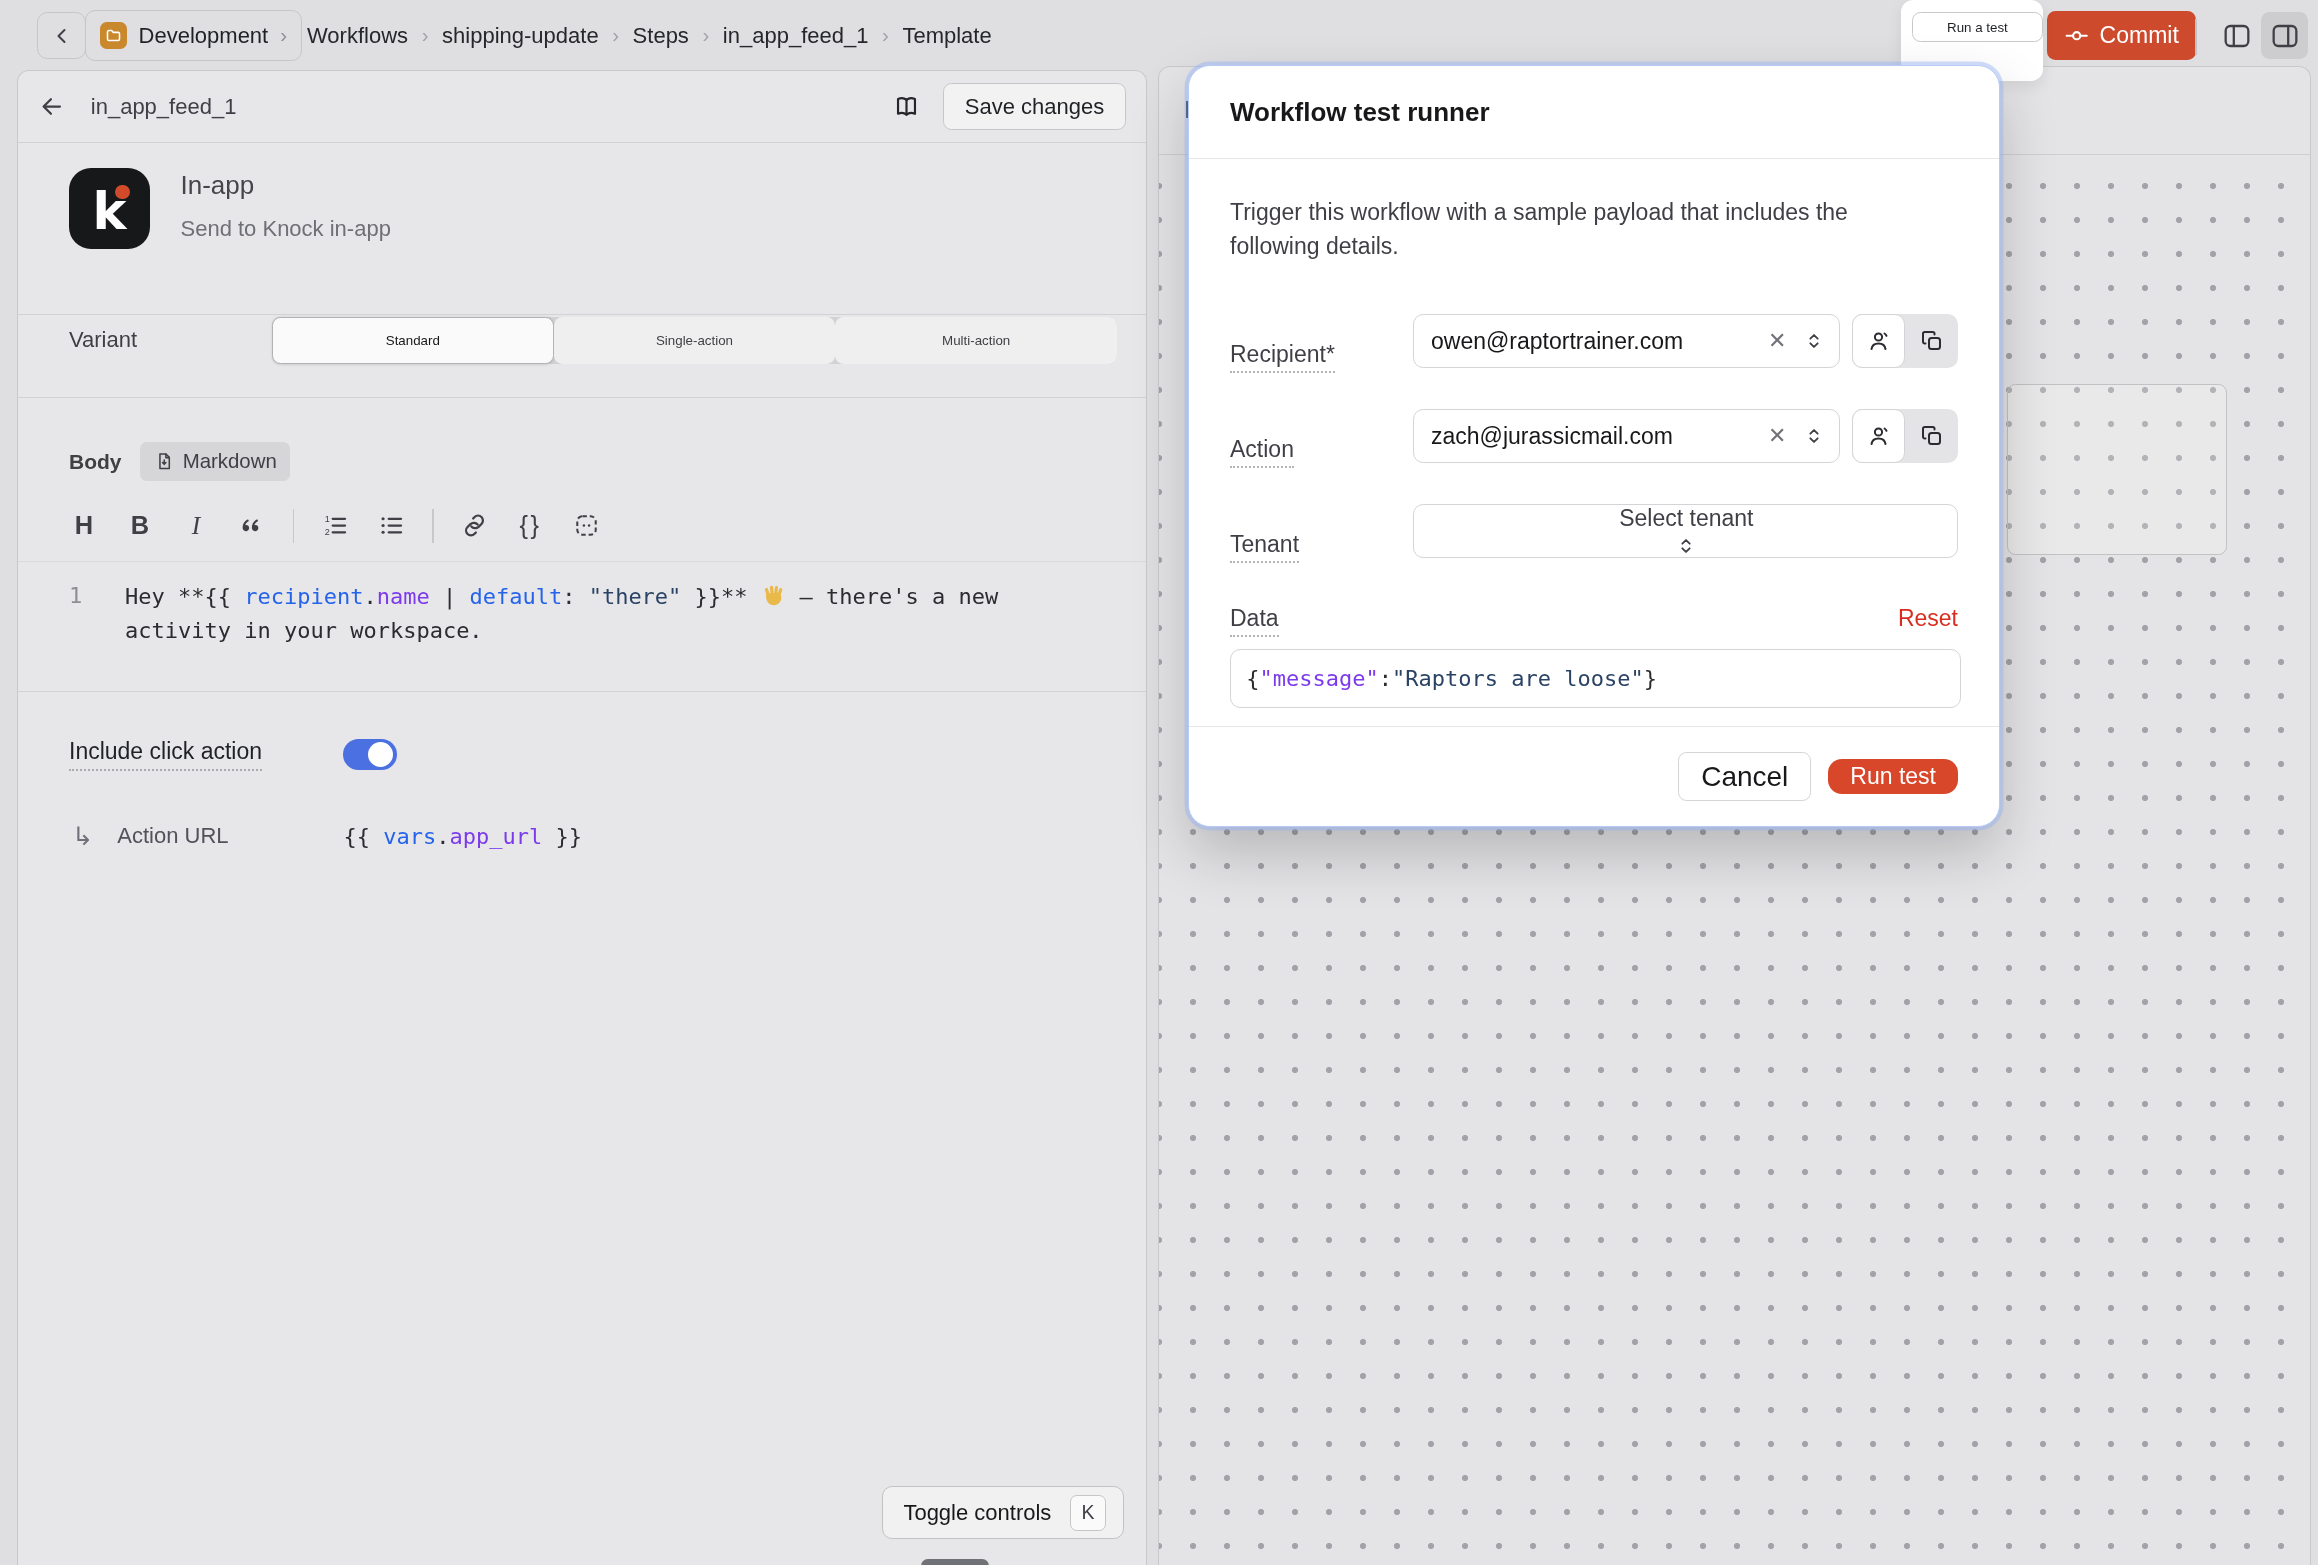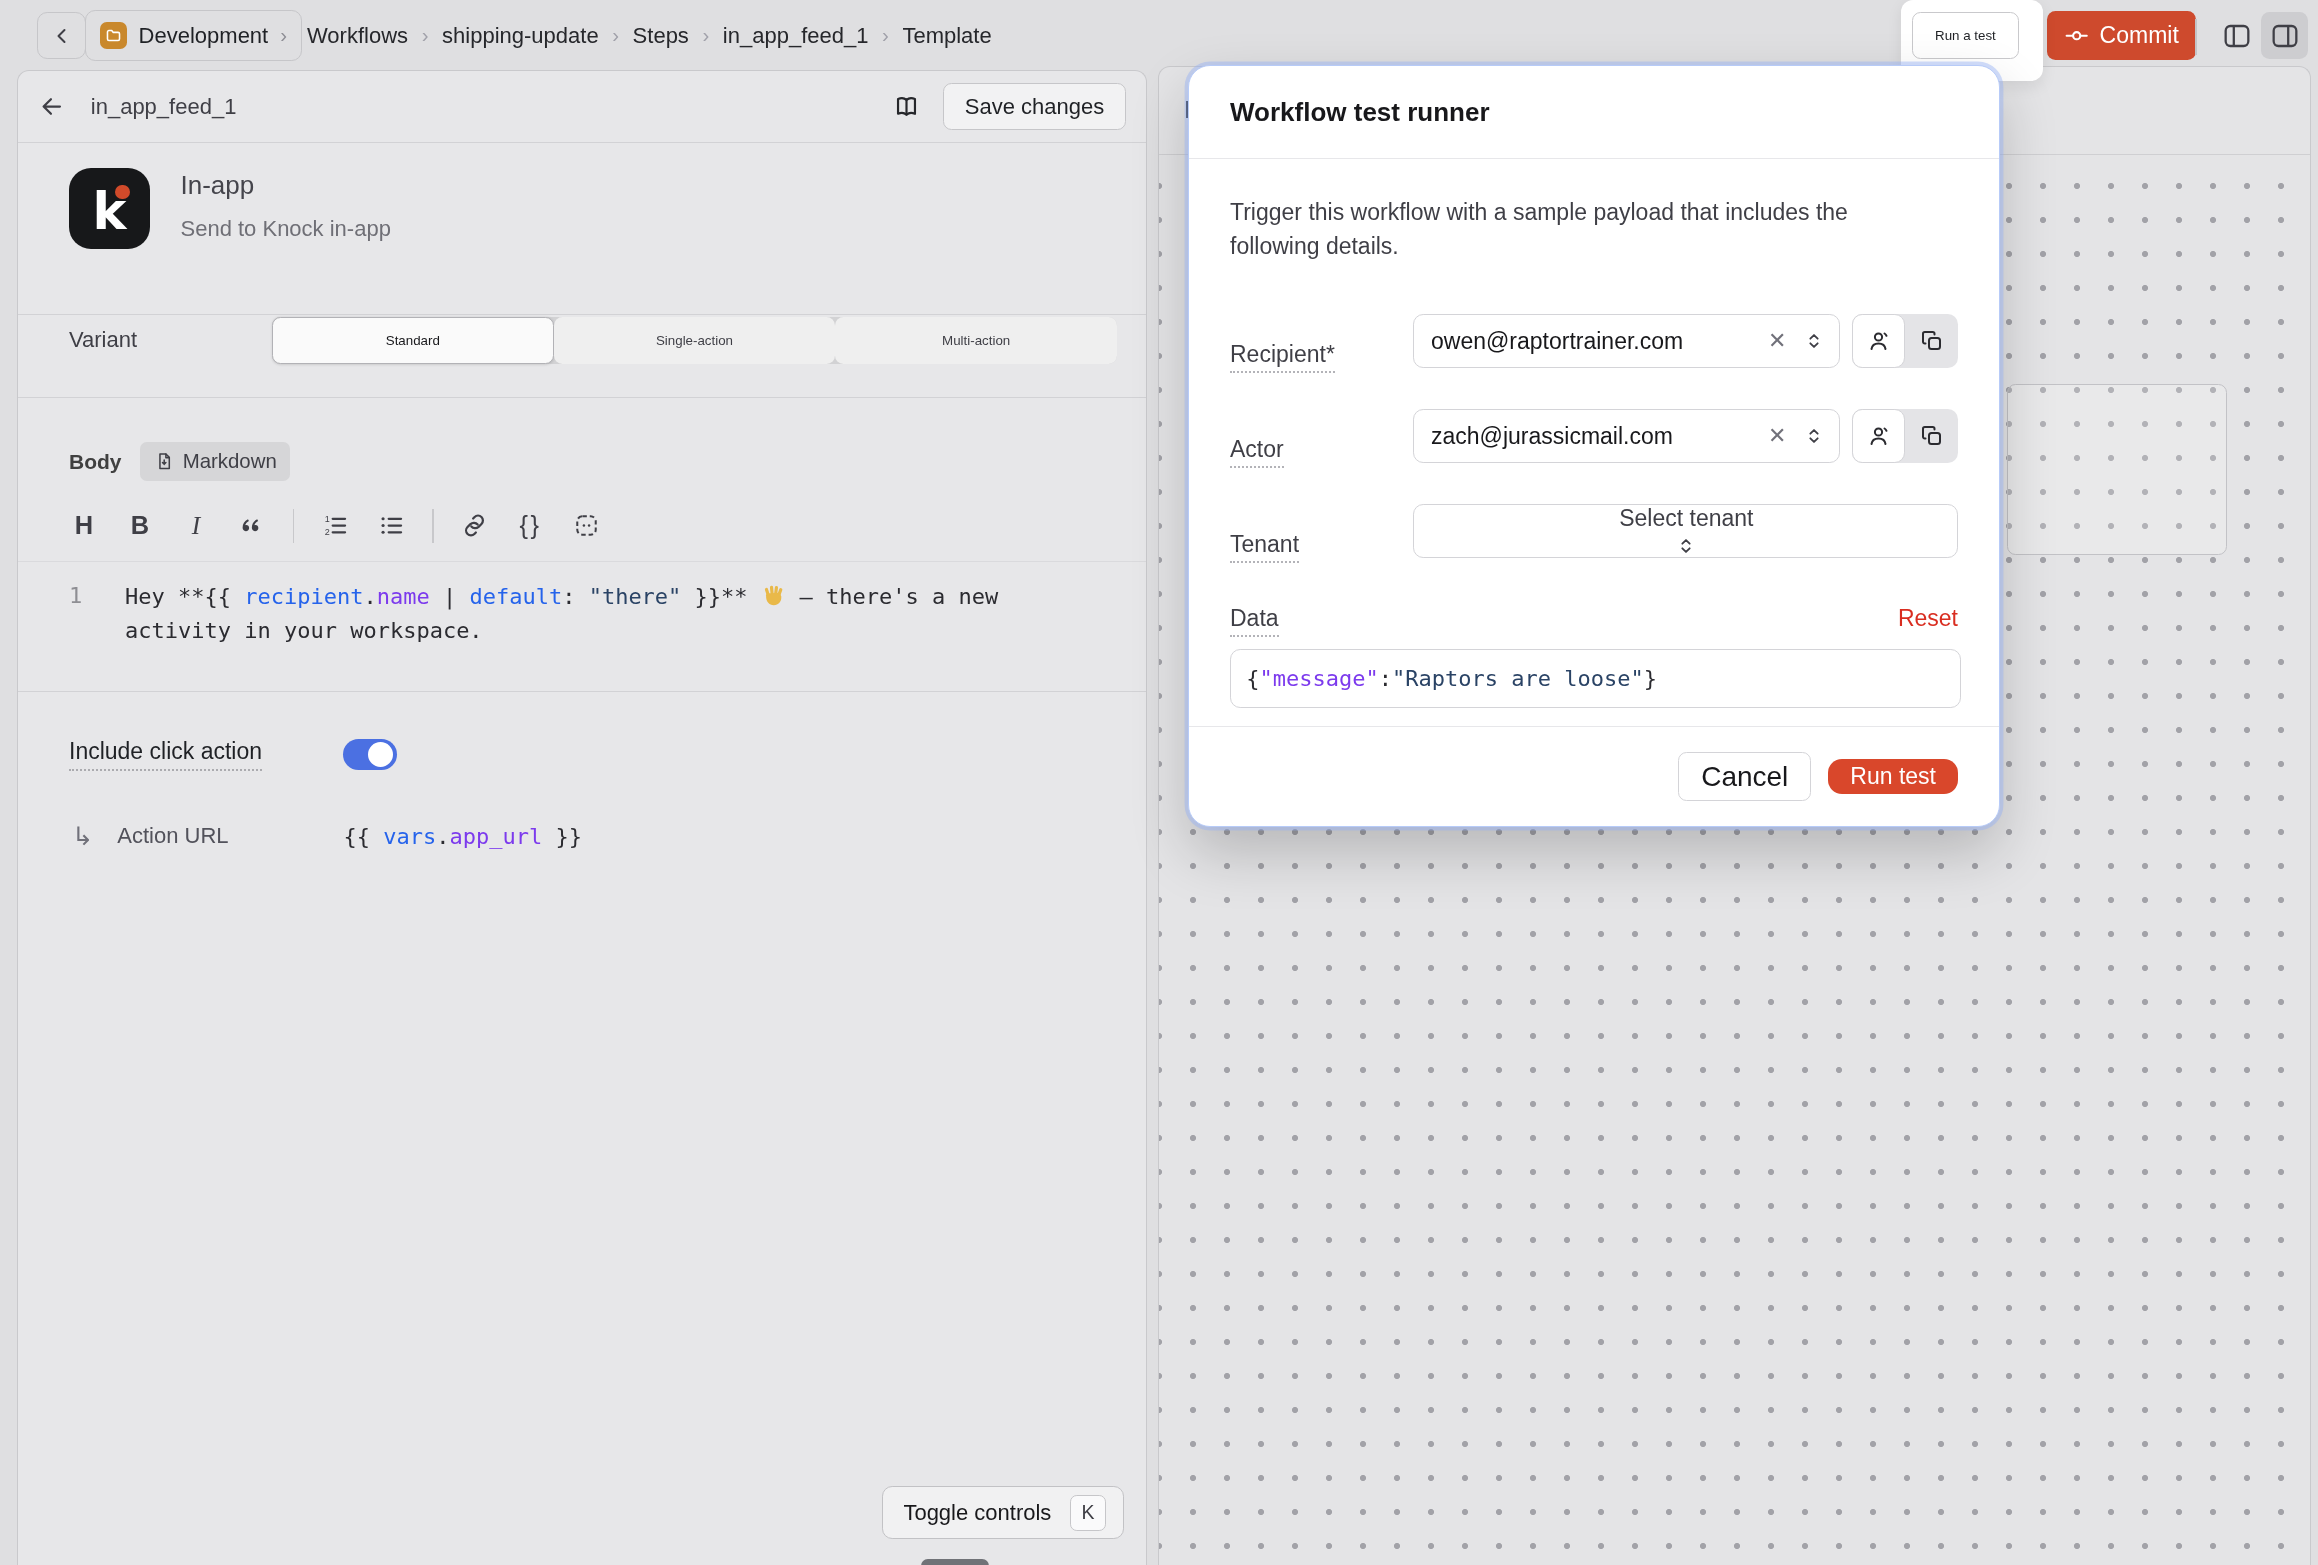--- a/index.html
+++ b/index.html
@@ -12,21 +12,21 @@
   .back-btn { position:absolute; left:37px; top:12px; width:49px; height:47px; border:1.3px solid #c6c6c9; border-radius:10.2px; display:flex; align-items:center; justify-content:center; background:transparent; cursor:pointer; }
   .env-badge { position:absolute; left:85px; top:10.2px; height:51px; border:1.3px solid #c6c6c9; border-radius:10.2px; display:flex; align-items:center; gap:12px; padding:0 13.6px; cursor:pointer; }
   .env-icon { width:27px; height:27px; border-radius:6.8px; background:#c9882c; display:flex; align-items:center; justify-content:center; }
   .env-label { font-weight:500; color:#1f2125; }
   .badge-chev { color:#8e8e95; font-size:20.4px; }
   .crumbs { position:absolute; left:307px; top:0; height:71px; display:flex; align-items:center; gap:13.6px;text-align:right; }
   .crumb { color:#26272b; font-weight:500; white-space:nowrap; }
   .crumb-sep { color:#a1a1aa; font-size:20.4px; }
 
   .runatest-backdrop { position:absolute; left:1901px; top:0px; width:142px; height:81px; background:#ffffff; border-radius:12px; box-shadow:0 5.1px 15.3px rgba(0,0,0,.08); z-index:55; }
-  .runatest-btn { position:absolute; left:1912px; top:12px; height:47px; padding:0 22px; background:#ffffff; border:1.3px solid #c9c9cc; border-radius:8.5px; display:flex; align-items:center; font-weight:500; color:#1f2125; z-index:56; cursor:pointer; }
+  .runatest-btn { position:absolute; left:1912px; top:12px; height:30px; padding:0 34px; background:#ffffff; border:1.3px solid #c9c9cc; border-radius:8.5px; display:flex; align-items:center; font-weight:500; color:#1f2125; z-index:56; cursor:pointer; }
   .commit-btn { position:absolute; left:2047px; top:11px; height:49px; padding:0 17px; background:#ce4a2d; border:none; border-radius:8.5px; display:flex; align-items:center; gap:10.2px; color:#ffffff; font-weight:500; font-size:23px; cursor:pointer; }
   .topbar-div { position:absolute; left:2195px; top:18.7px; width:1.7px; height:36px; background:#c4c4c7; }
   .panel-btn { position:absolute; top:12px; width:47px; height:47px; border:none; background:transparent; border-radius:8.5px; display:flex; align-items:center; justify-content:center; cursor:pointer; }
   .panel-btn.active { background:#cdcdd0; }
 
   
   .card { position:absolute; background:#e7e7e9; border:1.3px solid #c9c9cc; border-bottom:none; border-radius:12px 12px 0 0; }
   #editor-card { left:17px; top:70px; width:1130px; height:1496px; overflow:hidden; }
   #preview-card { left:1158px; top:66px; width:1153px; height:1499px; background:#e4e4e6; overflow:hidden; }
   .preview-head { height:88px; display:flex; align-items:center; padding-left:25.4px; border-bottom:1.3px solid #cfcfd2; }
@@ -348,21 +348,21 @@
         <button class="id-btn">
           <svg width="24" height="24" viewBox="0 0 24 24" fill="none" stroke="#2b2b30" stroke-width="2" stroke-linecap="round" stroke-linejoin="round">
               <rect x="9" y="9" width="11" height="11" rx="2.5"></rect>
               <path d="M5.5 14.5h-.7A1.8 1.8 0 0 1 3 12.7V4.8A1.8 1.8 0 0 1 4.8 3h7.9a1.8 1.8 0 0 1 1.8 1.8v.7"></path>
             </svg>
         </button>
       </div>
     </div>
 
     <div class="form-row">
-      <div class="form-label"><span>Actor</span></div>
+      <div class="form-label"><span>Action</span></div>
       <div class="combo">
         <span class="combo-value">zach@jurassicmail.com</span>
         <button class="clear-x">✕</button>
         <button class="chev-ud">
           <svg width="22" height="22" viewBox="0 0 24 24" fill="none" stroke="#3f3f46" stroke-width="2" stroke-linecap="round" stroke-linejoin="round">
               <path d="M8 9.5L12 5.5l4 4M8 14.5l4 4 4-4"></path>
             </svg>
         </button>
       </div>
       <div class="id-group">

